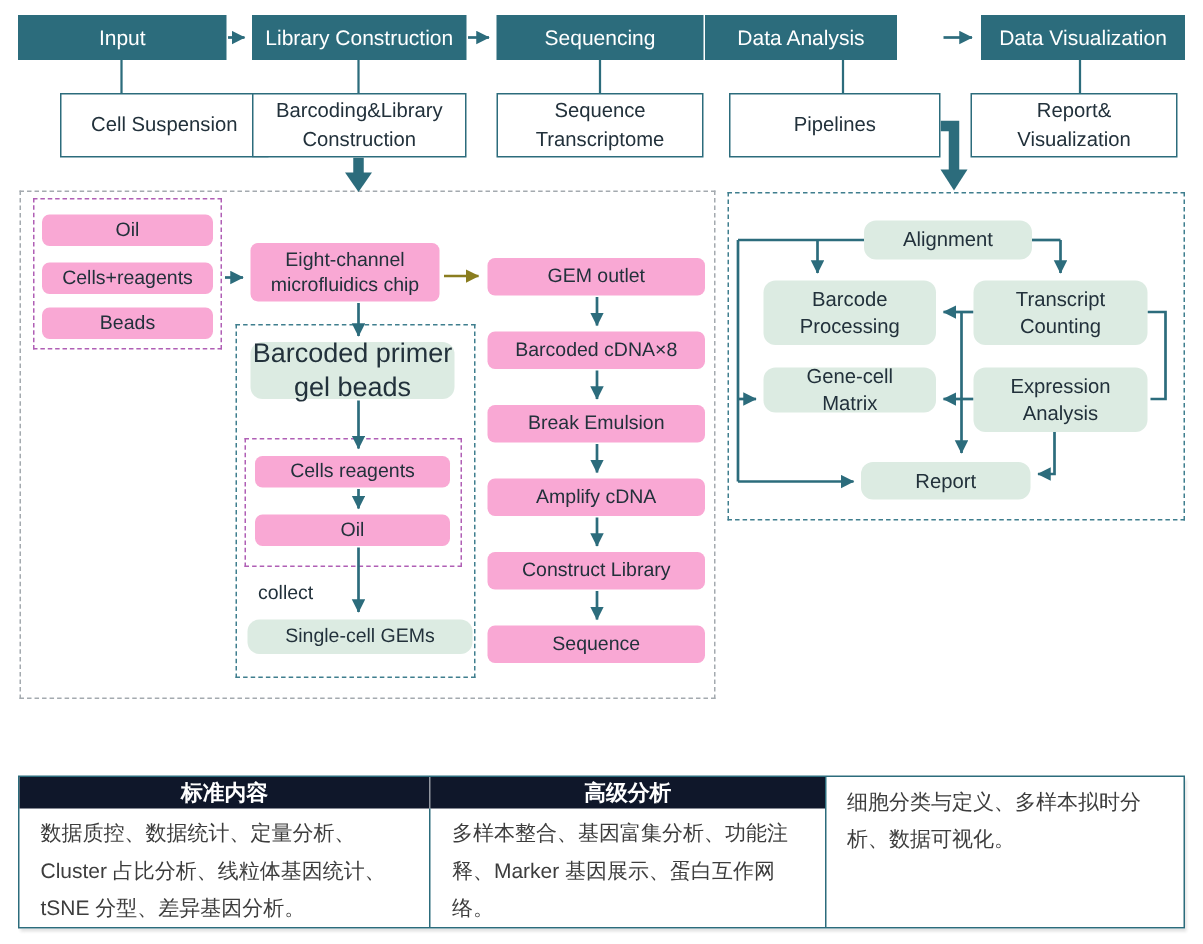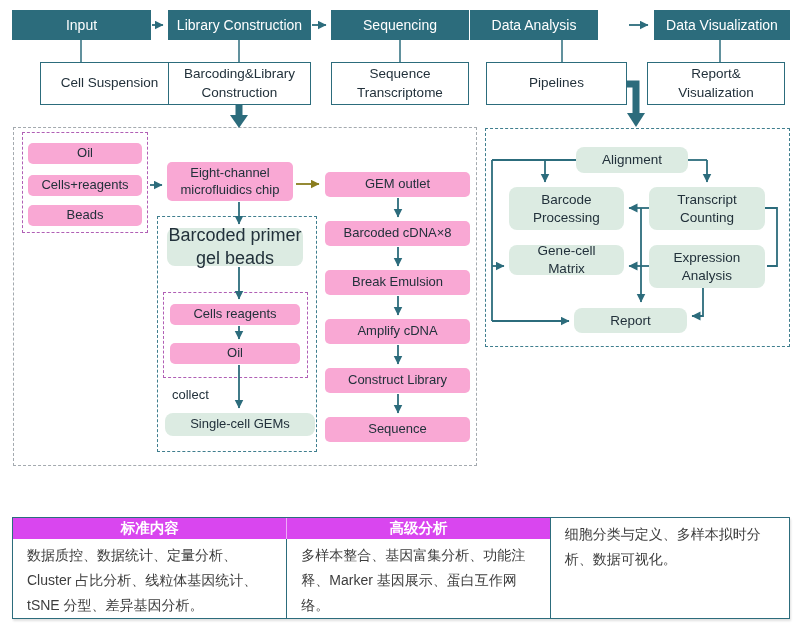--- a/index.html
+++ b/index.html
@@ -30,21 +30,21 @@
   svg.overlay{position:absolute;left:0;top:0;pointer-events:none;}
   
   .tblwrap{
     left:12px;top:517px;width:778px;height:102px;
     border:1.5px solid #2c6c7c;display:flex;box-shadow:1px 2px 2px rgba(0,0,0,0.12);
   }
   .tcol{display:flex;flex-direction:column;box-sizing:border-box;}
   .tcol+.tcol .thead{border-left:1px solid rgba(255,255,255,0.55);}
   .tcol+.tcol .tbody{border-left:1px solid #2c6c7c;}
   .thead{
-    background:#d946ef;color:#fff;font-weight:bold;font-size:14.5px;height:24px;
+    background:#0f172a;color:#fff;font-weight:bold;font-size:14.5px;height:24px;
     display:flex;align-items:center;justify-content:center;box-sizing:border-box;
   }
   .tbody{
     flex:1;font-size:14px;color:#3d3d3d;line-height:25px;
     padding:4px 12px 0 14px;box-sizing:border-box;text-align:left;
   }
   .c1{width:274px;} .c2{width:264px;} .c3{width:240px;}
 </style>
 </head>
 <body>

